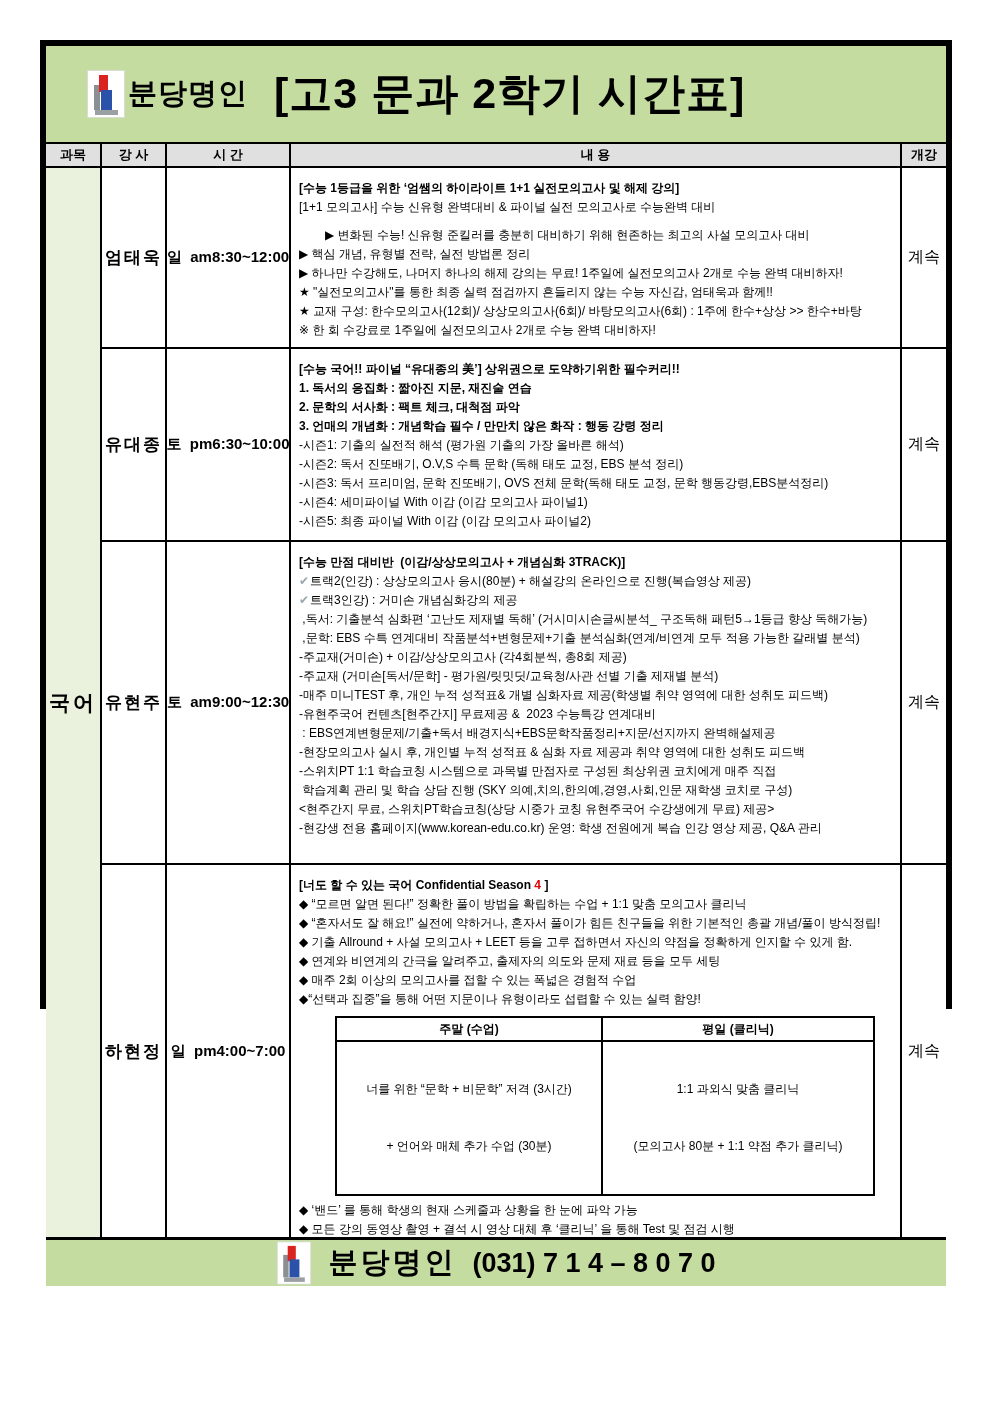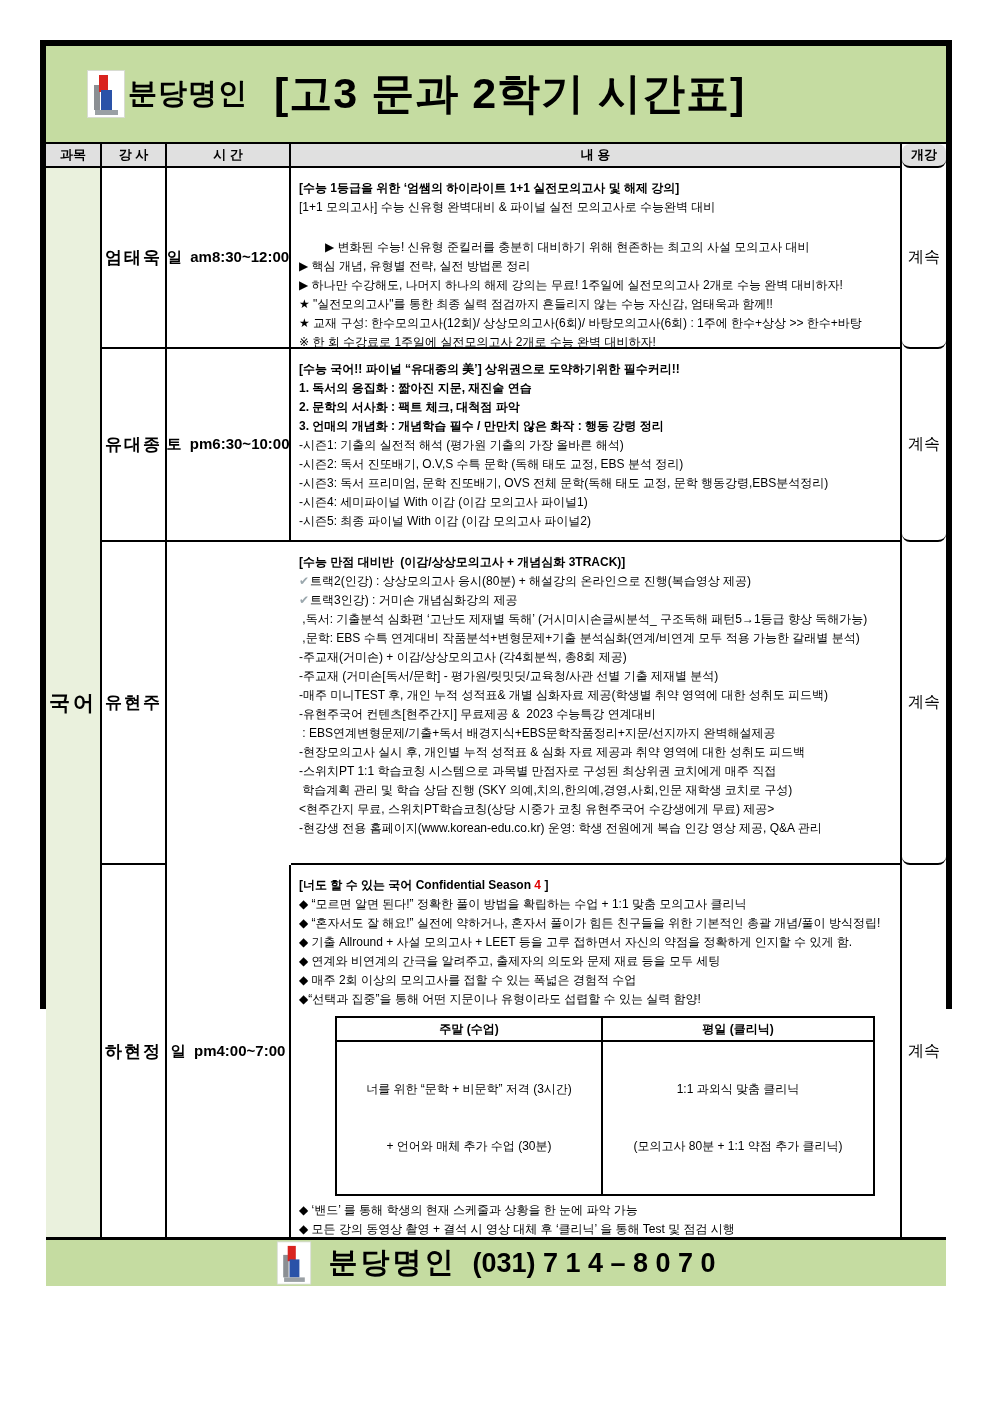--- a/index.html
+++ b/index.html
@@ -18,33 +18,33 @@
   .logo .lg-blue{position:absolute;left:13px;top:19px;width:11px;height:20px;background:#2a52a8;}
   .logo .lg-shadow{position:absolute;left:6px;top:14px;width:6px;height:25px;background:#8b8f93;}
   .logo .lg-base{position:absolute;left:7px;bottom:2px;width:23px;height:5px;background:#9aa0a4;}
   .logo.small{transform:scale(.9);}
 
   
   .grid{display:grid;grid-template-columns:56px 65px 124px 1fr 44px;
         grid-template-rows:24px 181px 193px 323px 372px;
         background:#fff;border-top:2px solid #000;border-bottom:3px solid #000;box-sizing:border-box;}
   .cell{border-right:2px solid #000;border-bottom:2px solid #000;box-sizing:border-box;overflow:hidden;}
-  .c5{border-right:none;border-radius:8px;}
+  .c5{border-right:none;}
   .rlast{border-bottom:none;}
   .h{background:#e0e0e0;display:flex;align-items:center;justify-content:center;
      font-size:13px;font-weight:bold;white-space:pre;}
   .subject{grid-column:1;grid-row:2/6;background:#eaf1dd;display:flex;align-items:center;justify-content:center;
            font-size:21px;font-weight:bold;letter-spacing:3px;border-bottom:none;}
   .teacher{display:flex;align-items:center;justify-content:center;font-size:17px;font-weight:bold;letter-spacing:2px;}
   .time{display:flex;align-items:center;justify-content:center;font-size:15px;font-weight:bold;white-space:pre;}
   .opening{display:flex;align-items:center;justify-content:center;font-size:16px;}
   .content{padding:11px 4px 4px 8px;font-size:12px;line-height:19px;}
   .line{white-space:pre;overflow:hidden;}
   .line.b{font-weight:bold;}
-  .line.gap{margin-top:21px;padding-left:26px;}
+  .line.gap{margin-top:9px;padding-left:26px;}
   .check{color:#9aa7ad;margin-right:1px;}
   .red{color:#e00000;}
 
   
   table.itable{border-collapse:collapse;font-size:12px;text-align:center;table-layout:fixed;}
   table.itable td,table.itable th{border:2px solid #000;padding:0 4px;overflow:hidden;white-space:pre;}
   .t1{width:538px;margin:7px 0 5px 36px;}
   .t1 th{height:22px;font-weight:bold;}
   .t1 td{height:54px;font-weight:normal;}
   .t1 col.a{width:266px;} .t1 col.b{width:272px;}
@@ -104,20 +104,21 @@
         <div class="line b">3. 언매의 개념화 : 개념학습 필수 / 만만치 않은 화작 : 행동 강령 정리</div>
         <div class="line">-시즌1: 기출의 실전적 해석 (평가원 기출의 가장 올바른 해석)</div>
         <div class="line">-시즌2: 독서 진또배기, O.V,S 수특 문학 (독해 태도 교정, EBS 분석 정리)</div>
         <div class="line">-시즌3: 독서 프리미엄, 문학 진또배기, OVS 전체 문학(독해 태도 교정, 문학 행동강령,EBS분석정리)</div>
         <div class="line">-시즌4: 세미파이널 With 이감 (이감 모의고사 파이널1)</div>
         <div class="line">-시즌5: 최종 파이널 With 이감 (이감 모의고사 파이널2)</div>
       </div>
     <div class="cell opening c5" style="grid-row:3;grid-column:5">계속</div>
 
     <div class="cell teacher" style="grid-row:4;grid-column:2">유현주</div>
+    <div class="cell time" style="grid-row:4;grid-column:3">토  am9:00~12:30</div>
     <div class="cell content" style="grid-row:4;grid-column:4">
         <div class="line b">[수능 만점 대비반  (이감/상상모의고사 + 개념심화 3TRACK)]</div>
         <div class="line"><span class="check">✔</span>트랙2(인강) : 상상모의고사 응시(80분) + 해설강의 온라인으로 진행(복습영상 제공)</div>
         <div class="line"><span class="check">✔</span>트랙3인강) : 거미손 개념심화강의 제공</div>
         <div class="line"> ,독서: 기출분석 심화편 ‘고난도 제재별 독해’ (거시미시손글씨분석_ 구조독해 패턴5→1등급 향상 독해가능)</div>
         <div class="line"> ,문학: EBS 수특 연계대비 작품분석+변형문제+기출 분석심화(연계/비연계 모두 적용 가능한 갈래별 분석)</div>
         <div class="line">-주교재(거미손) + 이감/상상모의고사 (각4회분씩, 총8회 제공)</div>
         <div class="line">-주교재 (거미손[독서/문학] - 평가원/릿밋딧/교육청/사관 선별 기출 제재별 분석)</div>
         <div class="line">-매주 미니TEST 후, 개인 누적 성적표&amp; 개별 심화자료 제공(학생별 취약 영역에 대한 성취도 피드백)</div>
         <div class="line">-유현주국어 컨텐츠[현주간지] 무료제공 &amp;  2023 수능특강 연계대비</div>

